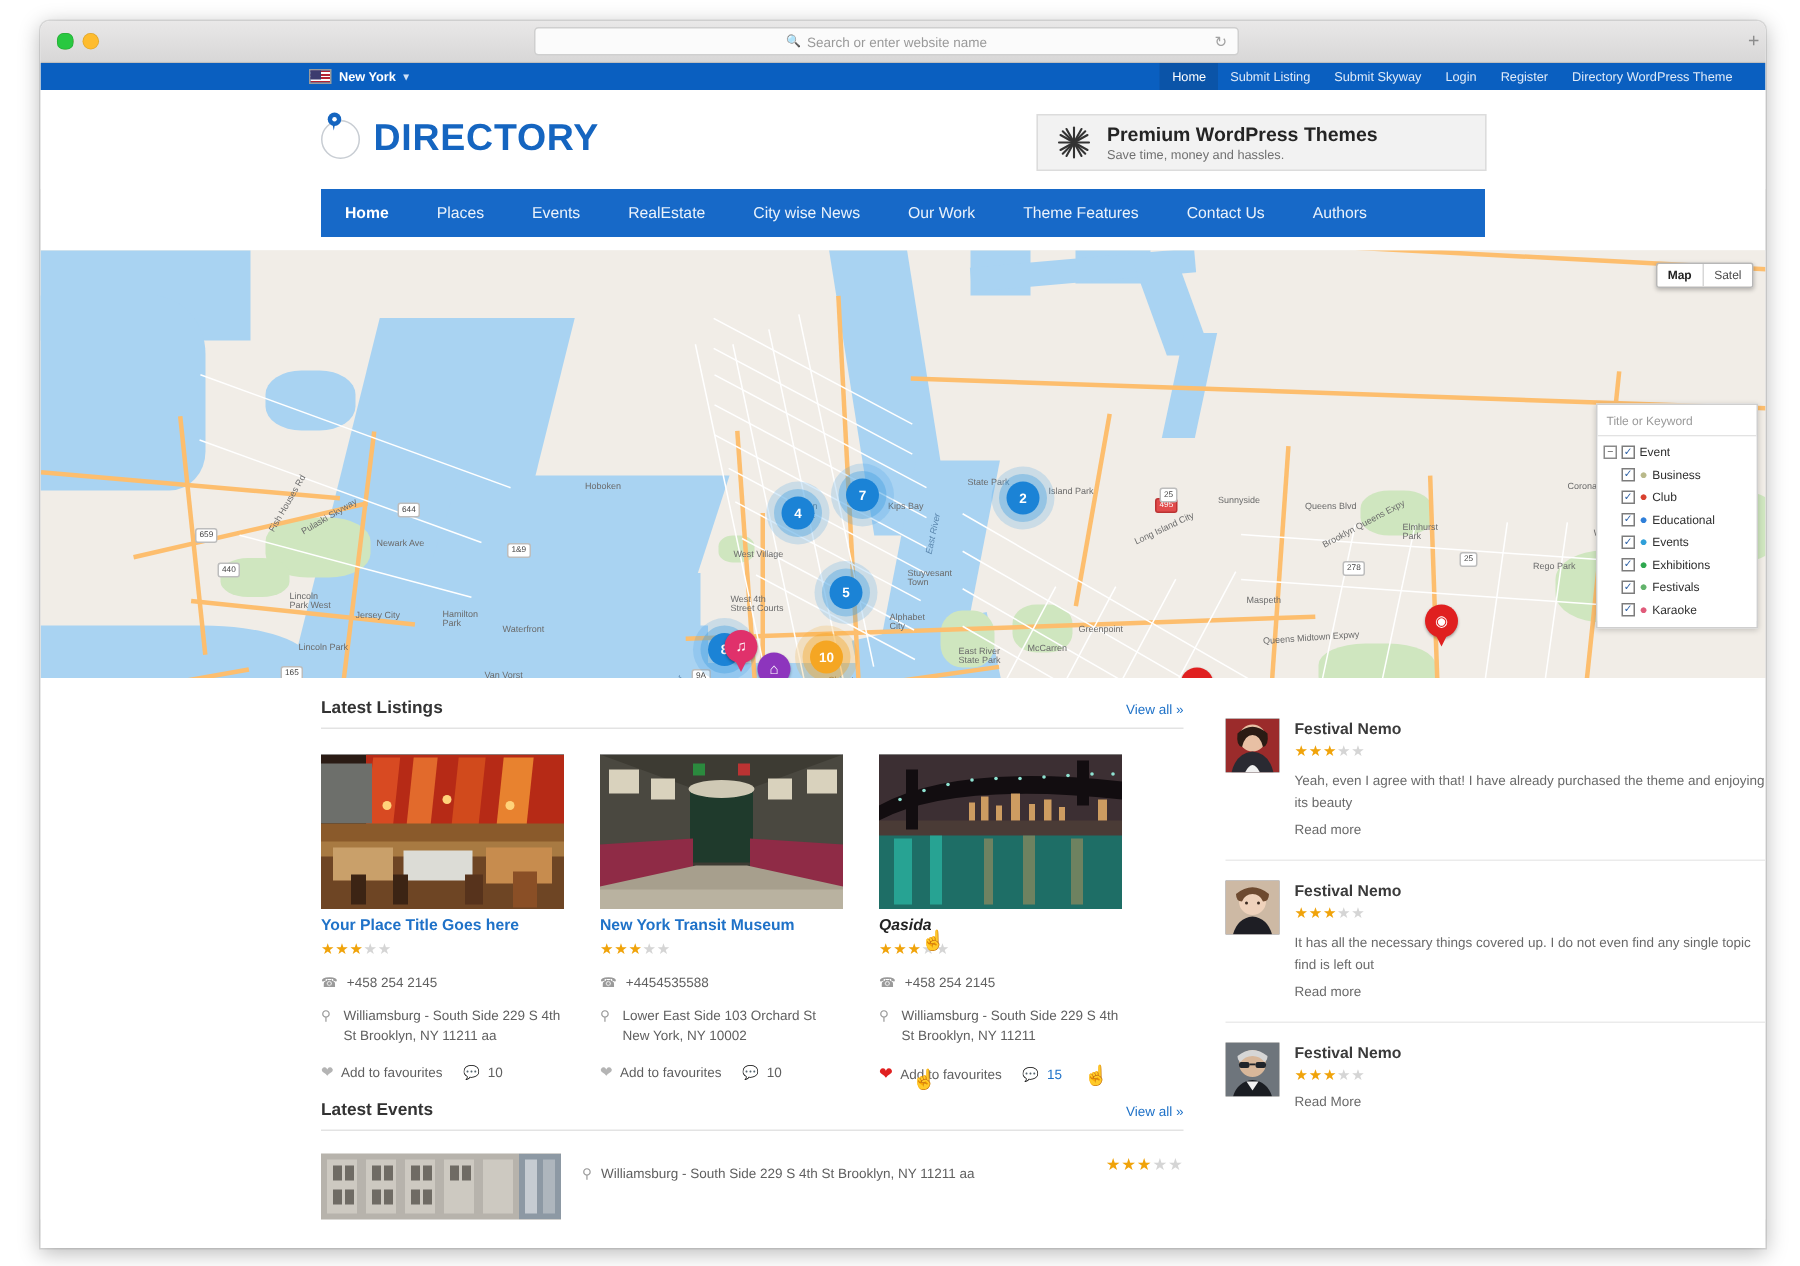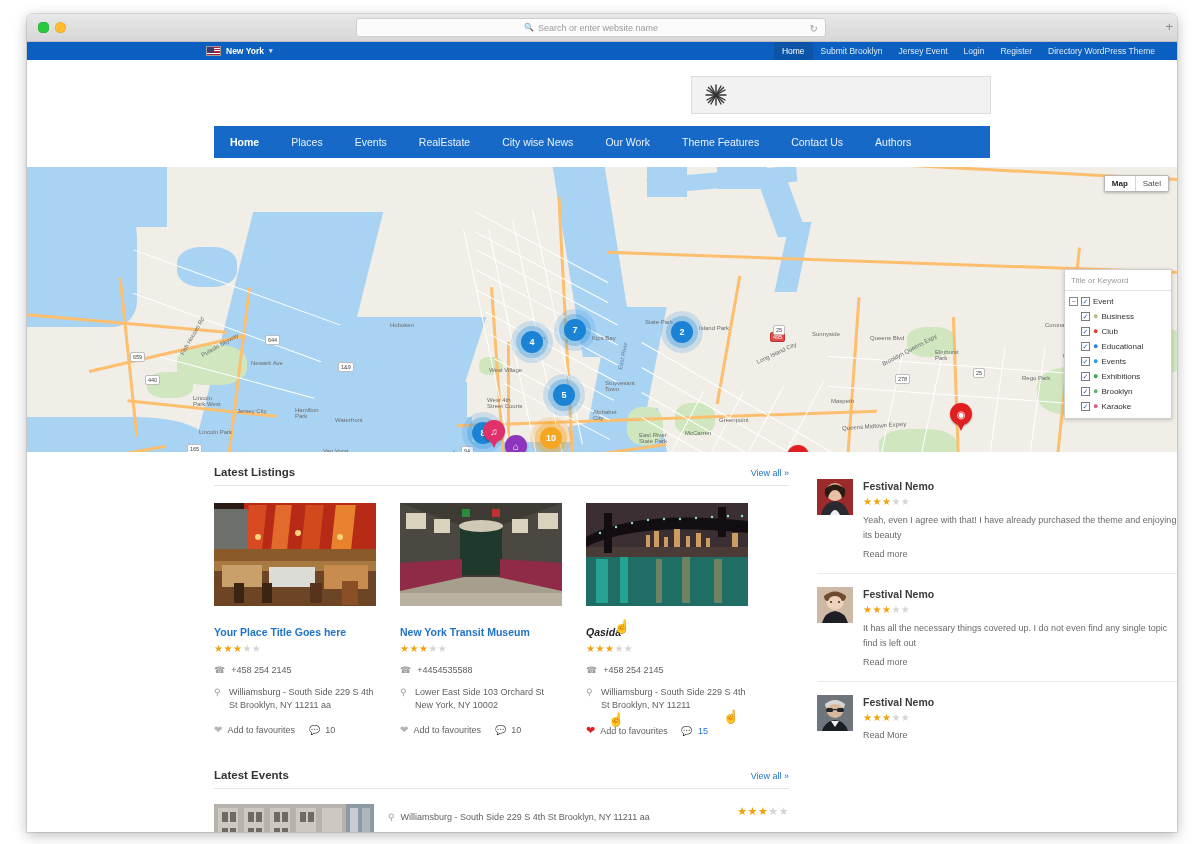--- a/index.html
+++ b/index.html
@@ -255,21 +255,21 @@
   .sec-head h3 { font-size: 11.5px; color:#333; font-weight:bold; }
   .sec-head a { font-size: 9px; color:#1f72c8; text-decoration:none; }
 
   .cards { display:flex; gap: 24px; margin-top: 17px; }
   .card { width: 162px; }
   .card .thumb {
     width: 162px; height: 103px; overflow:hidden; position:relative;
     background:#333;
   }
   .card h4 {
-    margin-top: 19px; font-size: 10.5px; font-weight: bold;
+    margin-top: 4px; font-size: 10.5px; font-weight: bold;
     color: #1f72c8; line-height: 14px;
   }
   .card h4.dark { color: #232323; font-style: italic; }
   .stars { margin-top: 4px; font-size: 10px; letter-spacing: .5px; line-height: 12px; }
   .st-on { color: #f0a30a; }
   .st-off { color: #d5d5d5; }
   .meta {
     display:flex; gap: 6px; margin-top: 9px;
     font-size: 9px; color:#5f5f5f; line-height: 13px;
   }
@@ -280,21 +280,21 @@
   }
   .actions .fav { display:flex; align-items:center; gap:5px; cursor:pointer; }
   .heart-grey { color:#b4b4b4; font-size: 10px; }
   .heart-red { color:#e02020; font-size: 11px; }
   .cmt { display:flex; align-items:center; gap:5px; }
   .cmt .bub { color:#b4b4b4; font-size: 9px; }
   .cmt .num { color:#5f5f5f; }
   .cmt .num.link { color:#1f72c8; }
 
   
-  .events { margin-top: 32px; }
+  .events { margin-top: 12px; }
   .event-row { display:flex; gap: 14px; margin-top: 15px; align-items:flex-start; }
   .event-thumb { width: 160px; height: 44px; overflow:hidden; background:#bfbcb6; }
   .event-body { flex:1; }
   .event-body h4 { font-size: 10.5px; font-weight: bold; color:#1f72c8; line-height:14px;}
   .event-loc { display:flex; gap:6px; margin-top: 8px; font-size:9px; color:#5f5f5f; }
   .event-stars { font-size: 11px; letter-spacing:.5px; padding-top:1px; }
 
   
   .rev-head { border-bottom:1px solid #e3e3e3; padding-bottom: 7px; }
   .rev-head h3 { font-size: 11.5px; color:#333; font-weight:bold; }
@@ -334,43 +334,55 @@
     </div>
 
     <div class="topbar">
       <div class="city-picker">
         <span class="flag"></span>
         <span>New York</span>
         <span class="caret-d">▾</span>
       </div>
       <nav class="topnav">
         <a href="#" class="active">Home</a>
-        <a href="#">Submit Brooklyn</a>
-        <a href="#">Jersey Event</a>
+        <a href="#">Submit Listing</a>
+        <a href="#">Submit Skyway</a>
         <a href="#">Login</a>
         <a href="#">Register</a>
         <a href="#">Directory WordPress Theme</a>
       </nav>
     </div>
 
     <div class="header">
+      <div class="logo">
+        <span class="logo-mark">
+          <span class="pin">
+              <i></i>
+            </span>
+        </span>
+        <span class="logo-text">DIRECTORY</span>
+      </div>
       <div class="promo">
         <span class="promo-star">
           <svg viewBox="0 0 24 24">
               <g stroke="#333" stroke-width="1.4" stroke-linecap="round">
             <line x1="12" y1="2" x2="12" y2="22"></line>
                 <line x1="2" y1="12" x2="22" y2="12"></line>
             <line x1="4.5" y1="4.5" x2="19.5" y2="19.5"></line>
                 <line x1="19.5" y1="4.5" x2="4.5" y2="19.5"></line>
             <line x1="7" y1="3" x2="17" y2="21"></line>
                 <line x1="17" y1="3" x2="7" y2="21"></line>
             <line x1="3" y1="7" x2="21" y2="17"></line>
                 <line x1="21" y1="7" x2="3" y2="17"></line>
           </g>
             </svg>
+        </span>
+        <span class="promo-txt">
+          <h4>Premium WordPress Themes</h4>
+          <p>Save time, money and hassles.</p>
         </span>
       </div>
     </div>
 
     <nav class="mainnav">
       <a href="#" class="active">Home</a>
       <a href="#">Places</a>
       <a href="#">Events</a>
       <a href="#">RealEstate</a>
       <a href="#">City wise News</a>
@@ -589,21 +601,21 @@
             <span>Events</span>
           </div>
           <div class="tree-row child">
             <span class="cb">✓</span>
             <span class="mini-pin" style="color:#2fa84f">●</span>
             <span>Exhibitions</span>
           </div>
           <div class="tree-row child">
             <span class="cb">✓</span>
             <span class="mini-pin" style="color:#62b36b">●</span>
-            <span>Brooklyn</span>
+            <span>Festivals</span>
           </div>
           <div class="tree-row child">
             <span class="cb">✓</span>
             <span class="mini-pin" style="color:#e05a7a">●</span>
             <span>Karaoke</span>
           </div>
         </div>
       </div>
     </div>
 

